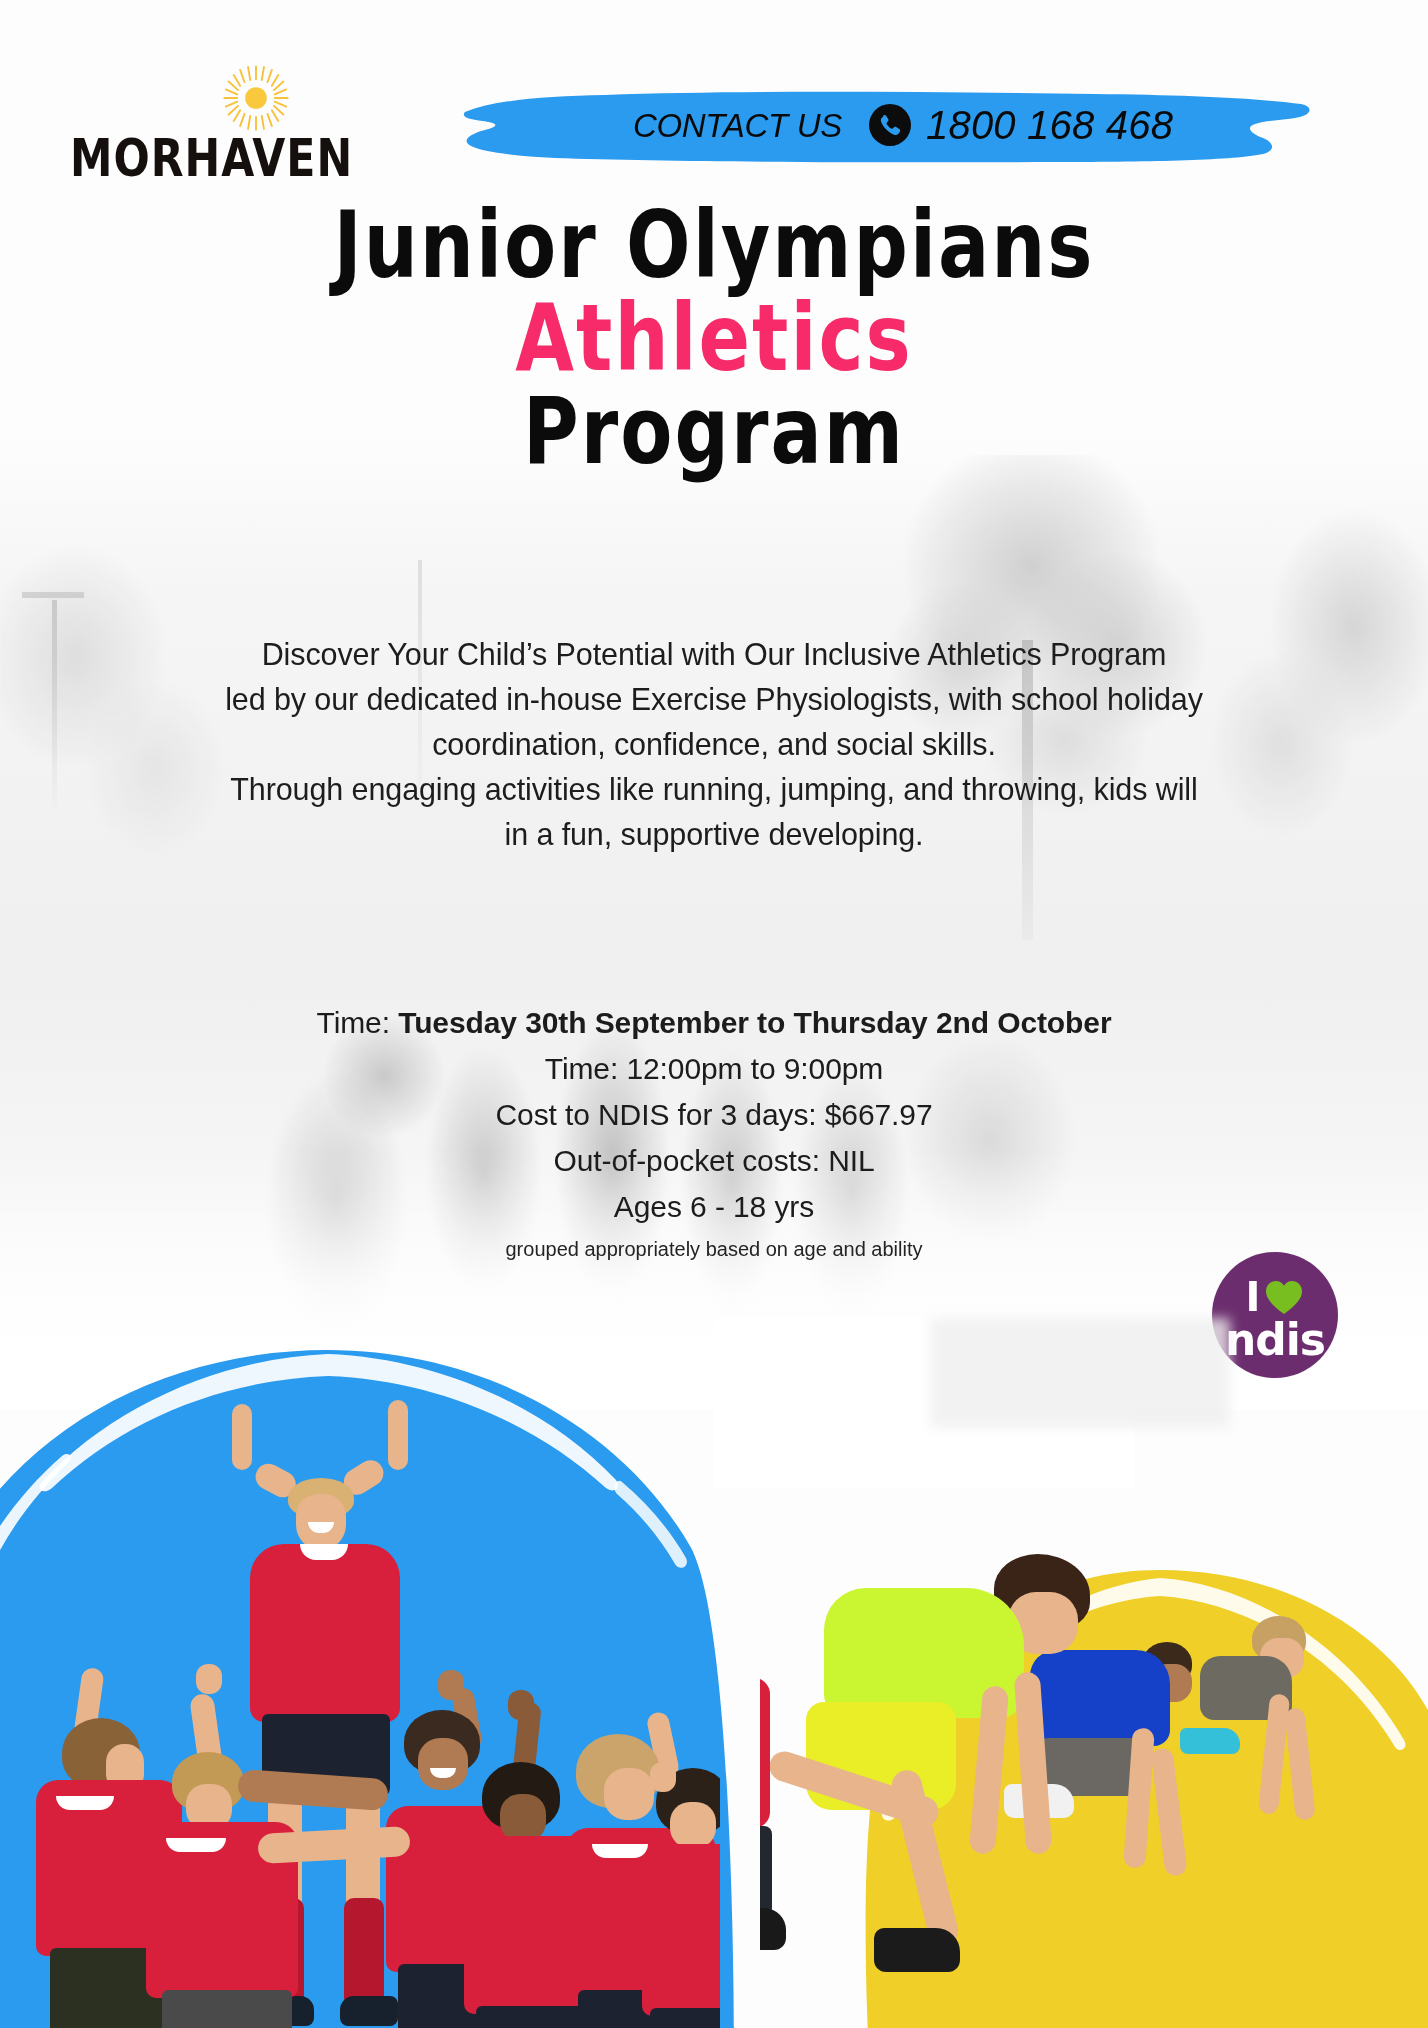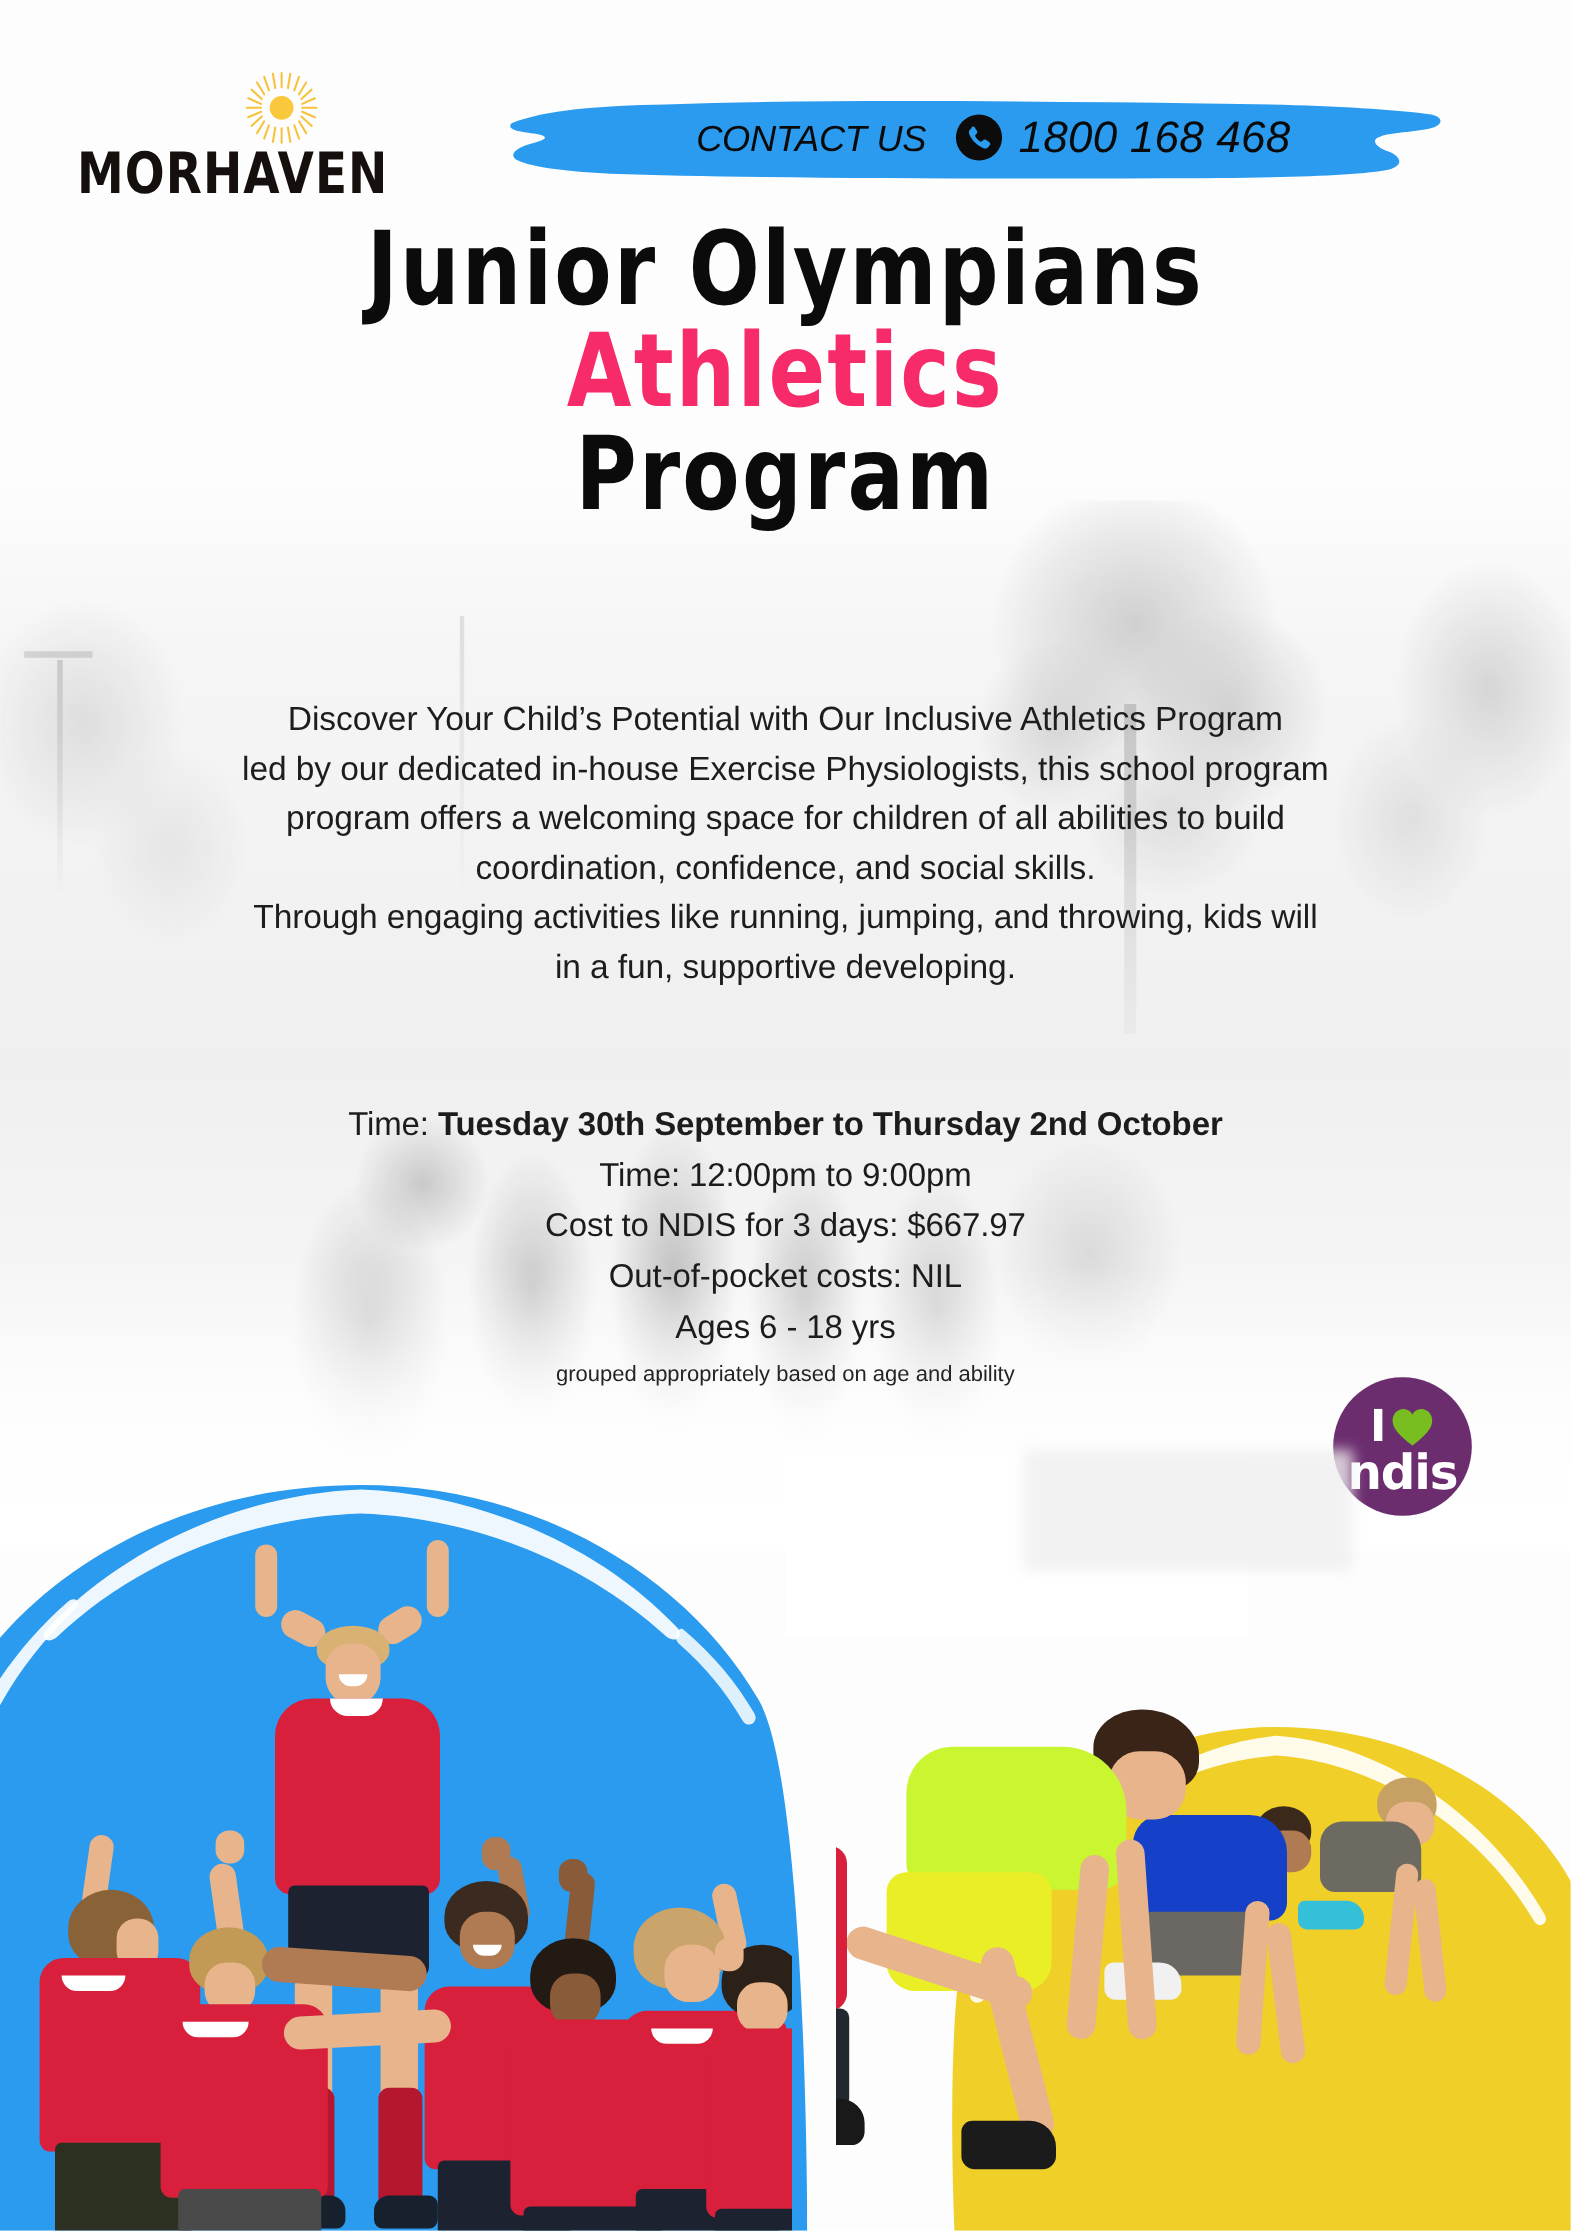--- a/index.html
+++ b/index.html
@@ -282,22 +282,21 @@
   </div>
 
   <div id="title-block">
     <div class="title-line" id="title-1">Junior Olympians</div>
     <div class="title-line" id="title-2">Athletics</div>
     <div class="title-line" id="title-3">Program</div>
   </div>
 
   <div id="body-copy">
     <p>Discover Your Child’s Potential with Our Inclusive Athletics Program</p>
-    <p>led by our dedicated in-house Exercise Physiologists, this school program</p>
-    <p>program offers a welcoming space for children of all abilities to build</p>
+    <p>led by our dedicated in-house Exercise Physiologists, with school holiday</p>
     <p>coordination, confidence, and social skills.</p>
     <p>Through engaging activities like running, jumping, and throwing, kids will</p>
     <p>in a fun, supportive developing.</p>
   </div>
 
   <div id="details">
     <div class="detail-line">
       <span>Time: </span><b>Tuesday 30th September to Thursday 2nd October</b>
     </div>
     <div class="detail-line">Time: 12:00pm to 9:00pm</div>

